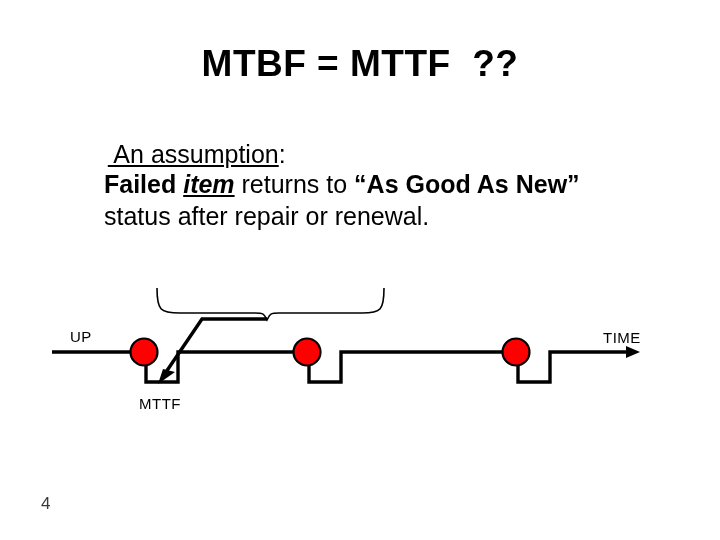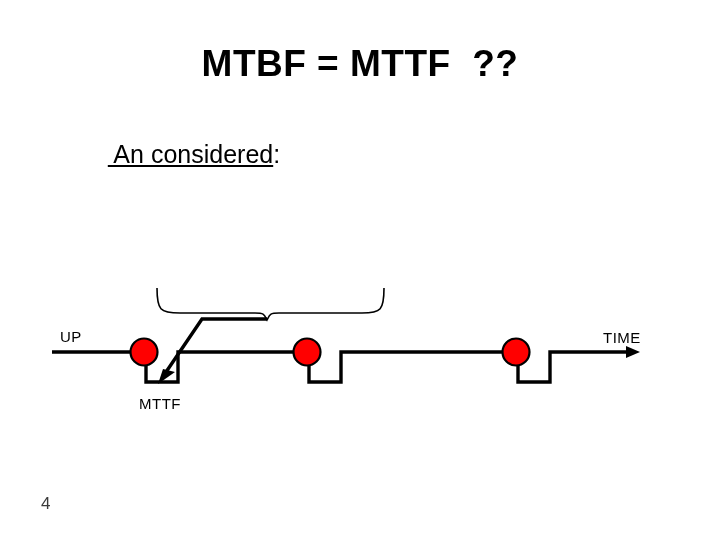--- a/index.html
+++ b/index.html
@@ -90,21 +90,21 @@
   }
   .diagram svg { display: block; }
 
   .axis-label {
     position: absolute;
     font-size: 15px;
     line-height: 18px;
     letter-spacing: 0.5px;
     white-space: pre;
   }
-  .label-up    { left: 60px;  top: 328px; }
+  .label-up    { left: 70px;  top: 328px; }
   .label-down  { left: 139px; top: 395px; }
   .label-time  { left: 603px; top: 329px; }
 
   
   .page-number {
     position: absolute;
     left: 41px;
     top: 494px;
     font-size: 17px;
     line-height: 20px;
@@ -112,23 +112,26 @@
   }
 </style>
 </head>
 <body>
 
 <div class="slide">
 
   <div class="slide-title">MTBF = MTTF  ??</div>
 
   <div class="assumption-line">
-    <span class="assumption-underlined"> An considered</span><span>:</span>
+    <span class="assumption-underlined"> An assumption</span><span>:</span>
   </div>
 
+  <div class="body-block">
+    <span class="b-strong">Failed </span><span class="b-em">item</span><span> returns to </span><span class="b-strong">“As Good As New”</span><span> status after repair or renewal.</span>
+  </div>
 
 
   <div class="diagram">
     <svg width="720" height="150" viewBox="0 0 720 150" xmlns="http://www.w3.org/2000/svg">
 
       <path d="M 157 8
                C 157 30, 160 33, 180 33
                L 255 33
                C 264 33, 264 34, 267 40
                C 270 34, 270 33, 279 33

